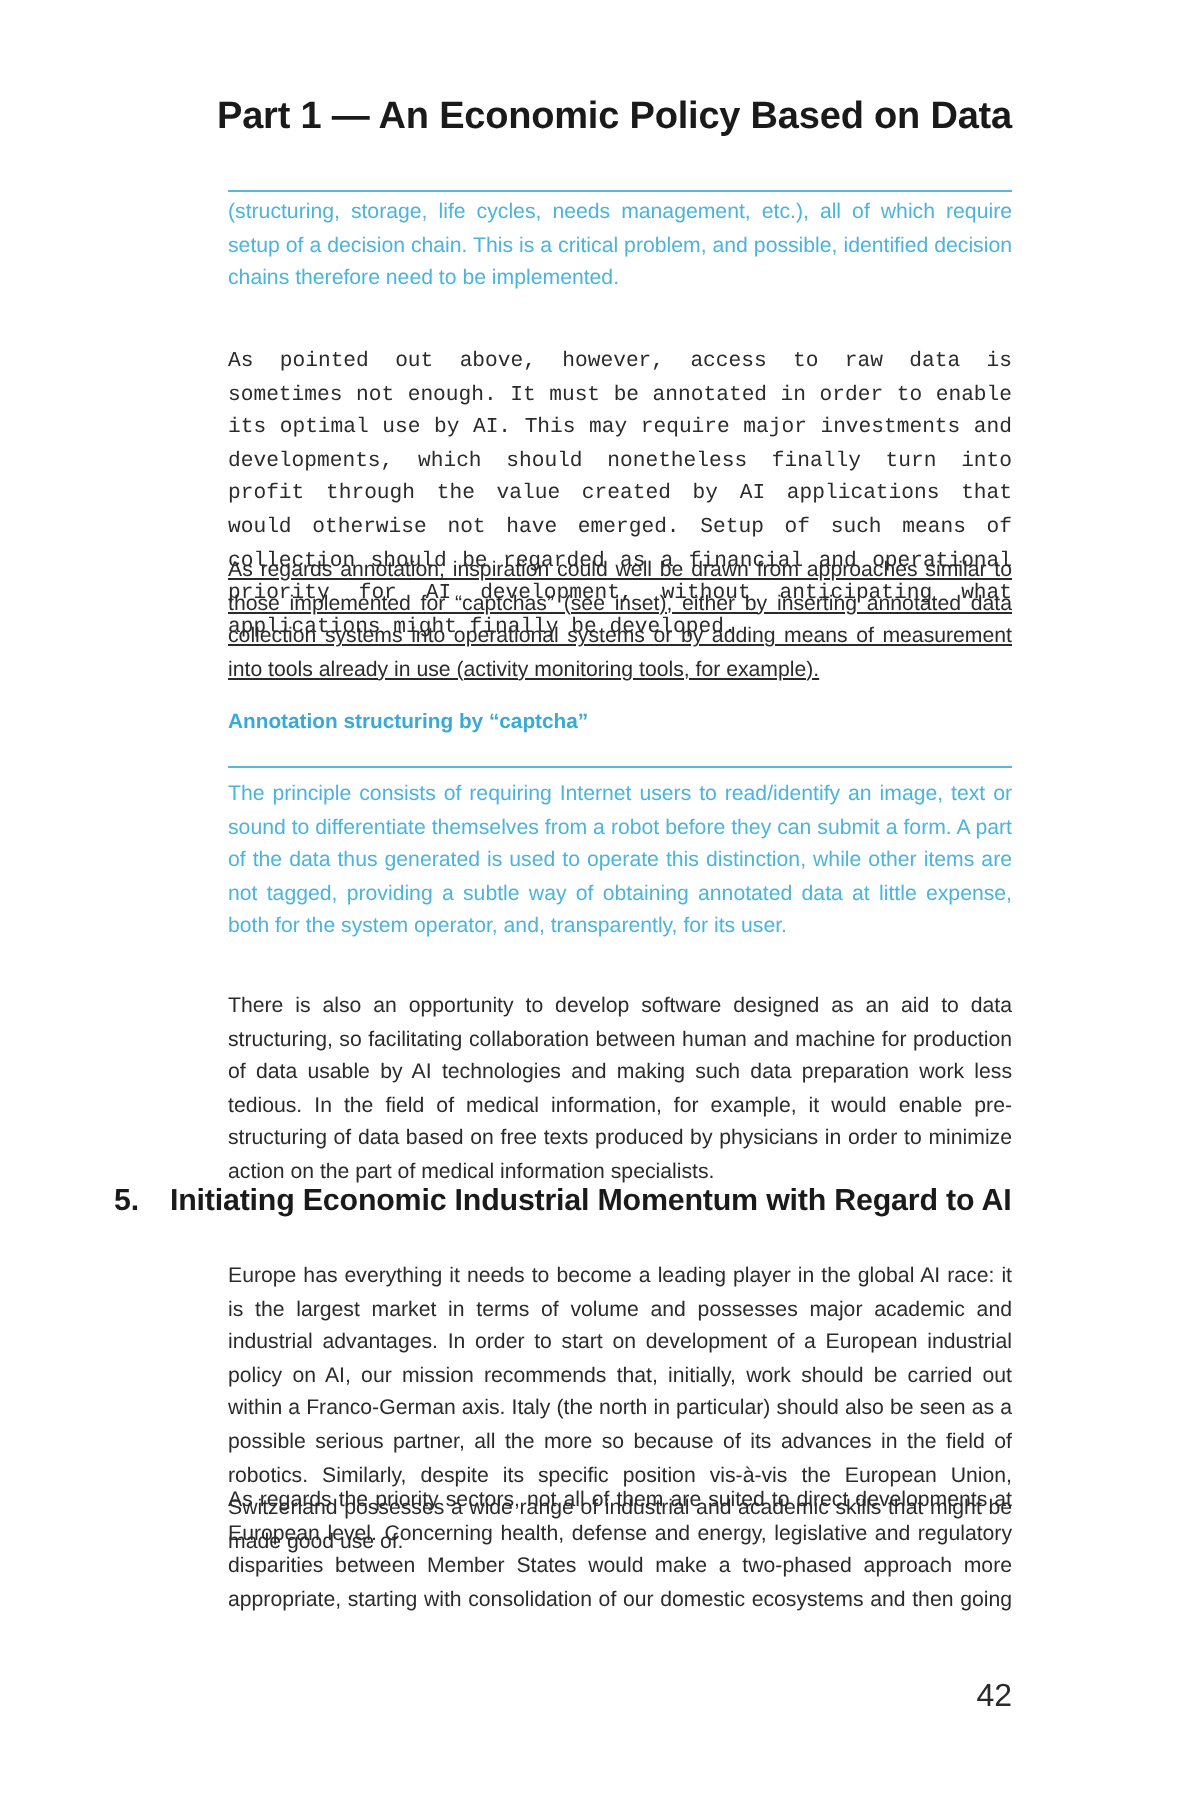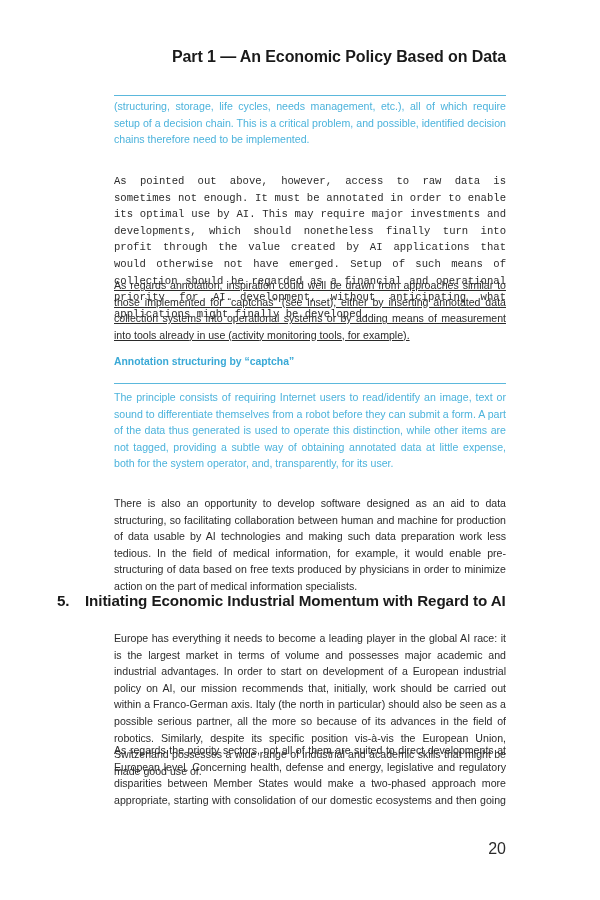--- a/index.html
+++ b/index.html
@@ -3,21 +3,21 @@
   <meta charset="utf-8">
   <style>
     html, body { margin: 0; padding: 0; background: #ffffff; }
     body {
       width: 600px; height: 900px; position: relative; overflow: hidden;
       font-family: "Liberation Sans", "DejaVu Sans", sans-serif;
       color: #2a2a2a;
     }
     .page-title {
       position: absolute; right: 94px; top: 48px;
-      font-size: 16px; font-weight: bold; color: #1a1a1a;
+      font-size: 19px; font-weight: bold; color: #1a1a1a;
       letter-spacing: -0.1px; white-space: nowrap;
     }
     .col {
       position: absolute; left: 114px; width: 392px;
     }
     .cyan-rule {
       position: absolute; left: 114px; width: 392px; height: 0;
       border-top: 1.2px solid #5bb8dc;
     }
     .cyan-text {
@@ -76,13 +76,13 @@
 </div>
 
 <div class="col" style="top:630px;">
   <p class="body-text">Europe has everything it needs to become a leading player in the global AI race: it is the largest market in terms of volume and possesses major academic and industrial advantages. In order to start on development of a European industrial policy on AI, our mission recommends that, initially, work should be carried out within a Franco-German axis. Italy (the north in particular) should also be seen as a possible serious partner, all the more so because of its advances in the field of robotics. Similarly, despite its specific position vis-à-vis the European Union, Switzerland possesses a wide range of industrial and academic skills that might be made good use of.</p>
 </div>
 
 <div class="col" style="top:742px;">
   <p class="body-text" style="text-align-last: justify;">As regards the priority sectors, not all of them are suited to direct developments at European level. Concerning health, defense and energy, legislative and regulatory disparities between Member States would make a two-phased approach more appropriate, starting with consolidation of our domestic ecosystems and then going</p>
 </div>
 
-<div class="page-number">20</div>
+<div class="page-number">42</div>
 
 </body></html>

